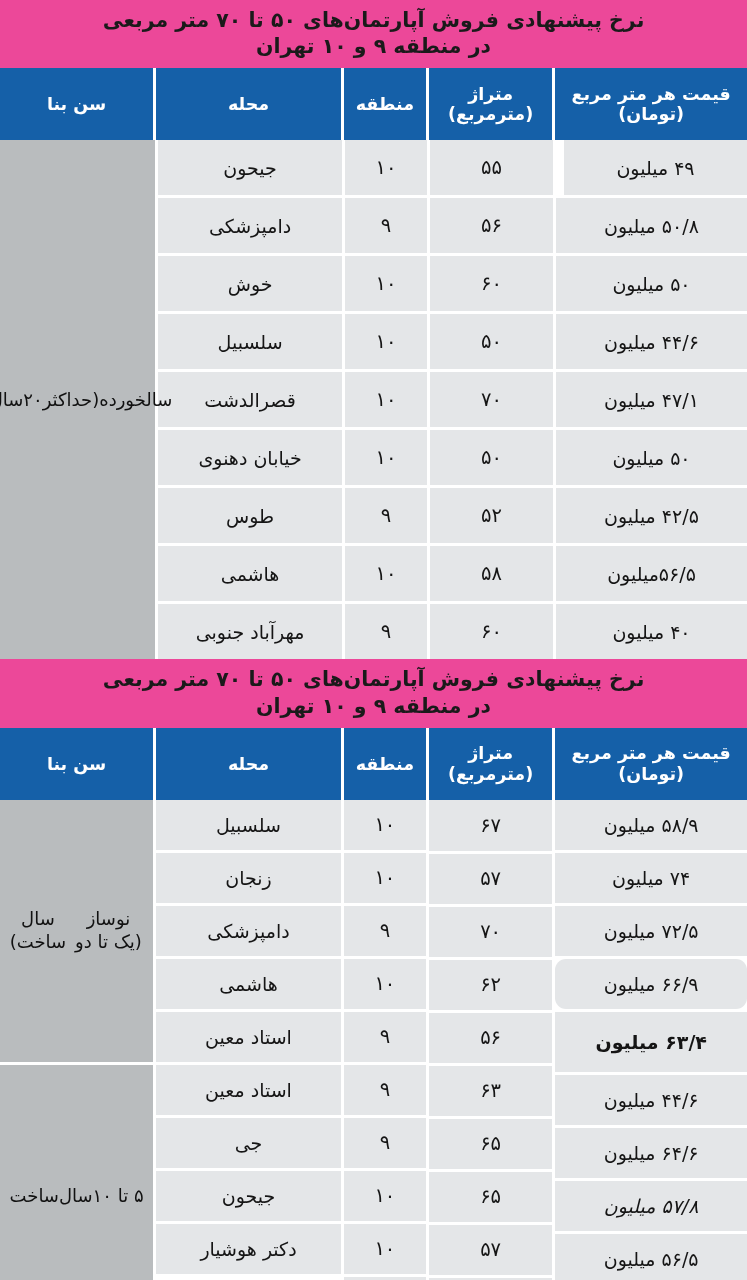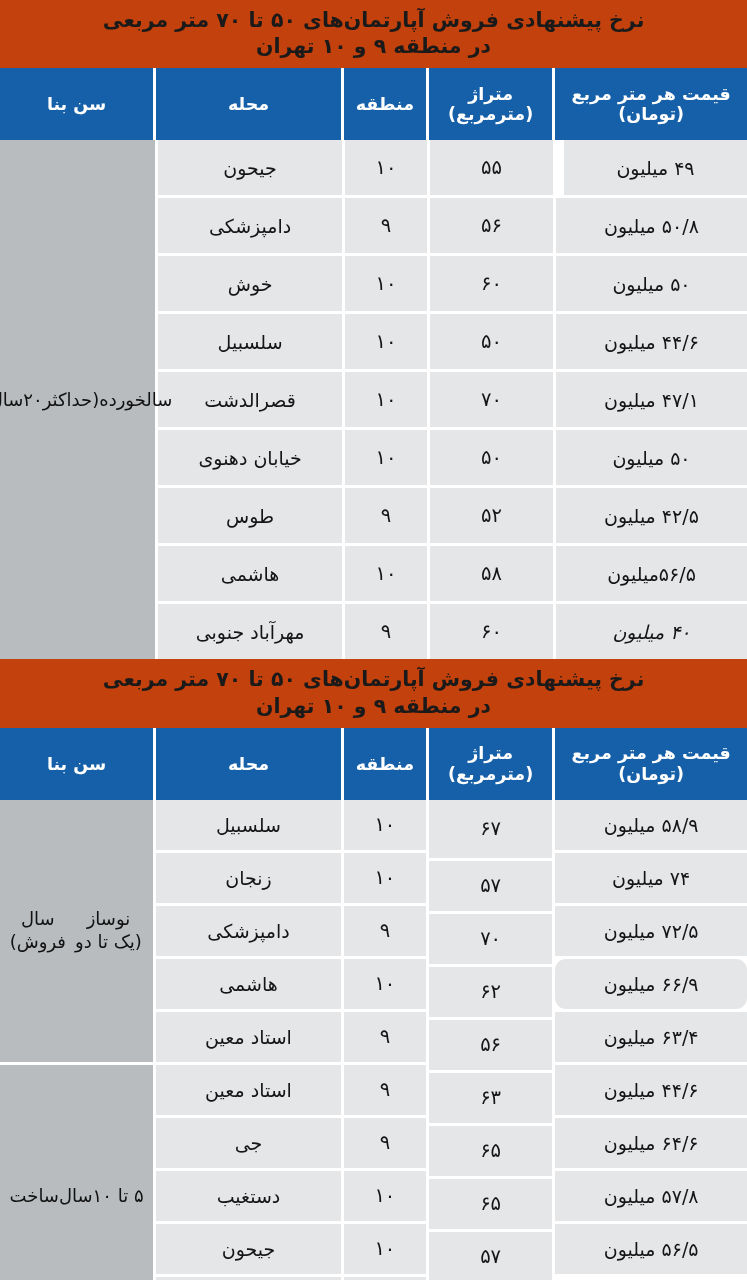--- a/index.html
+++ b/index.html
@@ -9,21 +9,21 @@
     width: 747px;
     background: #ffffff;
     font-family: "DejaVu Sans", "Liberation Sans", sans-serif;
   }
   body { width: 747px; height: 1280px; overflow: hidden; }
 
   .sheet { width: 747px; }
 
   
   .banner {
-    background: #c2410c;
+    background: #ec4899;
     color: #1a1a1a;
     text-align: center;
     font-weight: bold;
     line-height: 1.28;
     padding: 7px 10px 9px 10px;
     font-size: 20.5px;
     letter-spacing: -0.2px;
   }
   .banner .ln { display: block; white-space: nowrap; }
 
@@ -128,21 +128,21 @@
     <div class="tbody">
       <div class="col c-price">
           <div class="cell" style="height: 55px; margin-left: 8px;">۴۹ میلیون</div>
           <div class="cell" style="height: 55px;">۵۰/۸ میلیون</div>
           <div class="cell" style="height: 55px;">۵۰ میلیون</div>
           <div class="cell" style="height: 55px;">۴۴/۶ میلیون</div>
           <div class="cell" style="height: 55px;">۴۷/۱ میلیون</div>
           <div class="cell" style="height: 55px;">۵۰ میلیون</div>
           <div class="cell" style="height: 55px;">۴۲/۵ میلیون</div>
           <div class="cell" style="height: 55px;">۵۶/۵میلیون</div>
-          <div class="cell" style="height: 55px; font-style: italic;">۴۰ میلیون</div>
+          <div class="cell" style="height: 55px;">۴۰ میلیون</div>
         </div>
       <div class="col c-area">
           <div class="cell num" style="height: 55px;">۵۵</div>
           <div class="cell num" style="height: 55px;">۵۶</div>
           <div class="cell num" style="height: 55px;">۶۰</div>
           <div class="cell num" style="height: 55px;">۵۰</div>
           <div class="cell num" style="height: 55px;">۷۰</div>
           <div class="cell num" style="height: 55px;">۵۰</div>
           <div class="cell num" style="height: 55px;">۵۲</div>
           <div class="cell num" style="height: 55px;">۵۸</div>
@@ -204,28 +204,28 @@
       <div class="th c-nbhd">محله</div>
       <div class="th c-age">سن بنا</div>
     </div>
 
     <div class="tbody">
       <div class="col c-price">
           <div class="cell" style="height: 50px;">۵۸/۹ میلیون</div>
           <div class="cell" style="height: 50px;">۷۴ میلیون</div>
           <div class="cell" style="height: 50px;">۷۲/۵ میلیون</div>
           <div class="cell" style="height: 50px; border-radius: 11px;">۶۶/۹ میلیون</div>
-          <div class="cell" style="height: 50px;">۶۳/۴ میلیون</div>
+          <div class="cell" style="height: 60px; font-weight: bold;">۶۳/۴ میلیون</div>
           <div class="cell" style="height: 50px;">۴۴/۶ میلیون</div>
           <div class="cell" style="height: 50px;">۶۴/۶ میلیون</div>
-          <div class="cell" style="height: 50px;">۵۷/۸ میلیون</div>
+          <div class="cell" style="height: 50px; font-style: italic;">۵۷/۸ میلیون</div>
           <div class="cell" style="height: 50px;">۵۶/۵ میلیون</div>
         </div>
       <div class="col c-area">
-          <div class="cell num" style="height: 58px;">۶۷</div>
+          <div class="cell num" style="height: 51px;">۶۷</div>
           <div class="cell num" style="height: 50px;">۵۷</div>
           <div class="cell num" style="height: 50px;">۷۰</div>
           <div class="cell num" style="height: 50px;">۶۲</div>
           <div class="cell num" style="height: 50px;">۵۶</div>
           <div class="cell num" style="height: 50px; text-align: right;">۶۳</div>
           <div class="cell num" style="height: 50px;">۶۵</div>
           <div class="cell num" style="height: 50px;">۶۵</div>
           <div class="cell num" style="height: 50px;">۵۷</div>
           <div class="cell num" style="height: 50px;">۵۸</div>
         </div>
@@ -242,28 +242,27 @@
           <div class="cell num" style="height: 50px;">۹</div>
         </div>
       <div class="col c-nbhd">
           <div class="cell" style="height: 50px;">سلسبیل</div>
           <div class="cell" style="height: 50px;">زنجان</div>
           <div class="cell" style="height: 50px;">دامپزشکی</div>
           <div class="cell" style="height: 50px;">هاشمی</div>
           <div class="cell" style="height: 50px;">استاد معین</div>
           <div class="cell" style="height: 50px;">استاد معین</div>
           <div class="cell" style="height: 50px;">جی</div>
-          <div class="cell" style="height: 50px;">دستغیب</div>
           <div class="cell" style="height: 50px;">جیحون</div>
           <div class="cell" style="height: 50px;">دکتر هوشیار</div>
         </div>
       <div class="col c-age">
           <div class="agecell" style="height: 262px;">
             <span class="ln">نوساز (یک تا دو</span>
-            <span class="ln">سال فروش)</span>
+            <span class="ln">سال ساخت)</span>
           </div>
           <div class="agecell" style="height: 262px;">
             <span class="ln">۵ تا ۱۰سال</span>
             <span class="ln">ساخت</span>
           </div>
         </div>
     </div>
   </section>
 
 </div>

